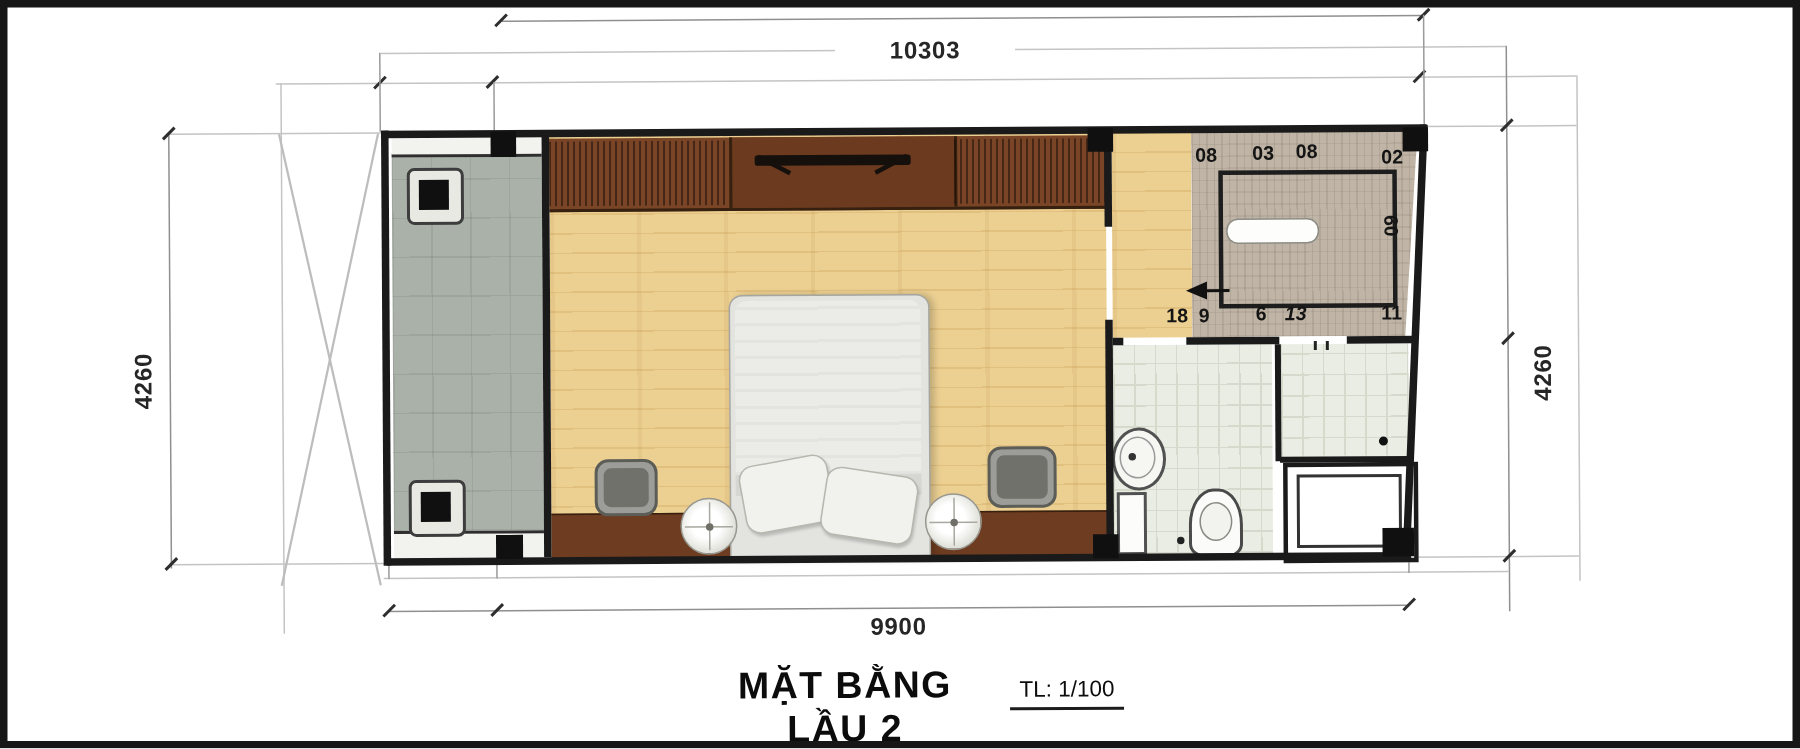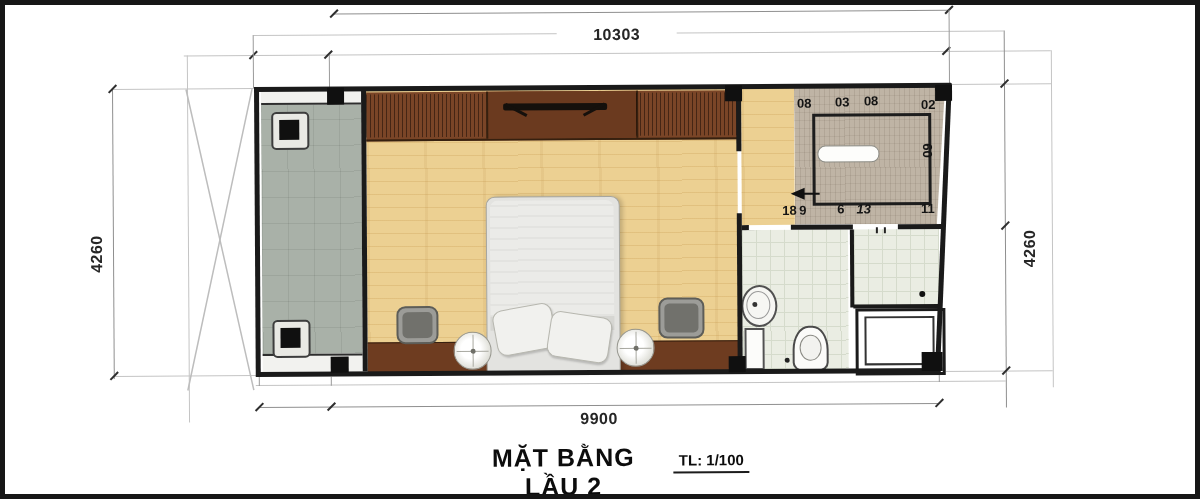--- a/index.html
+++ b/index.html
@@ -38,21 +38,21 @@
         background:radial-gradient(circle at 45% 45%, #ffffff 35%, #e4e4de 65%, #c3c3bb 100%);}
   .lamp .h{position:absolute;left:2px;right:2px;top:50%;height:1px;background:#a8a8a0;}
   .lamp .v{position:absolute;top:2px;bottom:2px;left:50%;width:1px;background:#a8a8a0;}
   .lamp .c{position:absolute;left:50%;top:50%;width:5px;height:5px;margin:-2.5px;border-radius:50%;background:#6f6f68;}
   .stool{position:absolute;background:#9c9c98;border:2px solid #5d5d58;border-radius:9px;}
   .stool .in{position:absolute;inset:4px;background:#71716c;border-radius:5px;}
   .pillow{position:absolute;background:#f1f1ee;border:1px solid #b7b7af;border-radius:10px;
           box-shadow:1px 2px 2px rgba(0,0,0,.18);}
   .title-main{position:absolute;font-weight:bold;color:#0c0c0c;border-bottom:2px solid #1c1c1c;
               text-align:center;letter-spacing:1px;font-size:25px;padding-bottom:2px;}
-  .title-scale{position:absolute;font-weight:bold;color:#0c0c0c;border-bottom:2px solid #1c1c1c;
+  .title-scale{position:absolute;font-weight:normal;color:#0c0c0c;border-bottom:2px solid #1c1c1c;
               text-align:center;font-size:15px;padding-bottom:3px;}
 </style>
 </head>
 <body>
 
 <div id="canvas">
   <div id="drawing">
 
     <div class="dl" style="left:335px;top:12px;width:615px;height:1px;"></div>
     <div class="dl light" style="left:255px;top:33px;width:750px;height:1px;"></div>
@@ -175,21 +175,21 @@
 
     <span class="step-num" style="left:793px;top:97px;">08</span>
     <span class="step-num" style="left:831px;top:96px;">03</span>
     <span class="step-num" style="left:860px;top:95px;">08</span>
     <span class="step-num" style="left:917px;top:99px;">02</span>
     <span class="step-num" style="left:916px;top:145px;transform:rotate(-90deg);">09</span>
     <span class="step-num" style="left:916px;top:203px;">11</span>
     <span class="step-num" style="left:852px;top:203px;font-style:italic;">13</span>
     <span class="step-num" style="left:829px;top:203px;">6</span>
     <span class="step-num" style="left:791px;top:204px;">9</span>
-    <span class="step-num" style="left:773px;top:204px;text-align:right;">18</span>
+    <span class="step-num" style="left:773px;top:204px;">18</span>
 
     <div class="abs tile" style="left:742px;top:231px;width:106px;height:139px;"></div>
     <div class="abs tile" style="left:854px;top:231px;width:85px;height:77px;"></div>
     <div class="abs" style="left:876px;top:229px;width:2px;height:6px;background:#222;"></div>
     <div class="abs" style="left:884px;top:229px;width:2px;height:6px;background:#222;"></div>
 
     <div class="abs" style="left:741px;top:286px;width:32px;height:38px;border:2px solid #515151;border-radius:50%;background:#f6f6f3;"></div>
     <div class="abs" style="left:746px;top:292px;width:22px;height:26px;border:1px solid #999;border-radius:50%;"></div>
     <div class="abs" style="left:752px;top:303px;width:5px;height:5px;border-radius:50%;background:#333;"></div>
 

